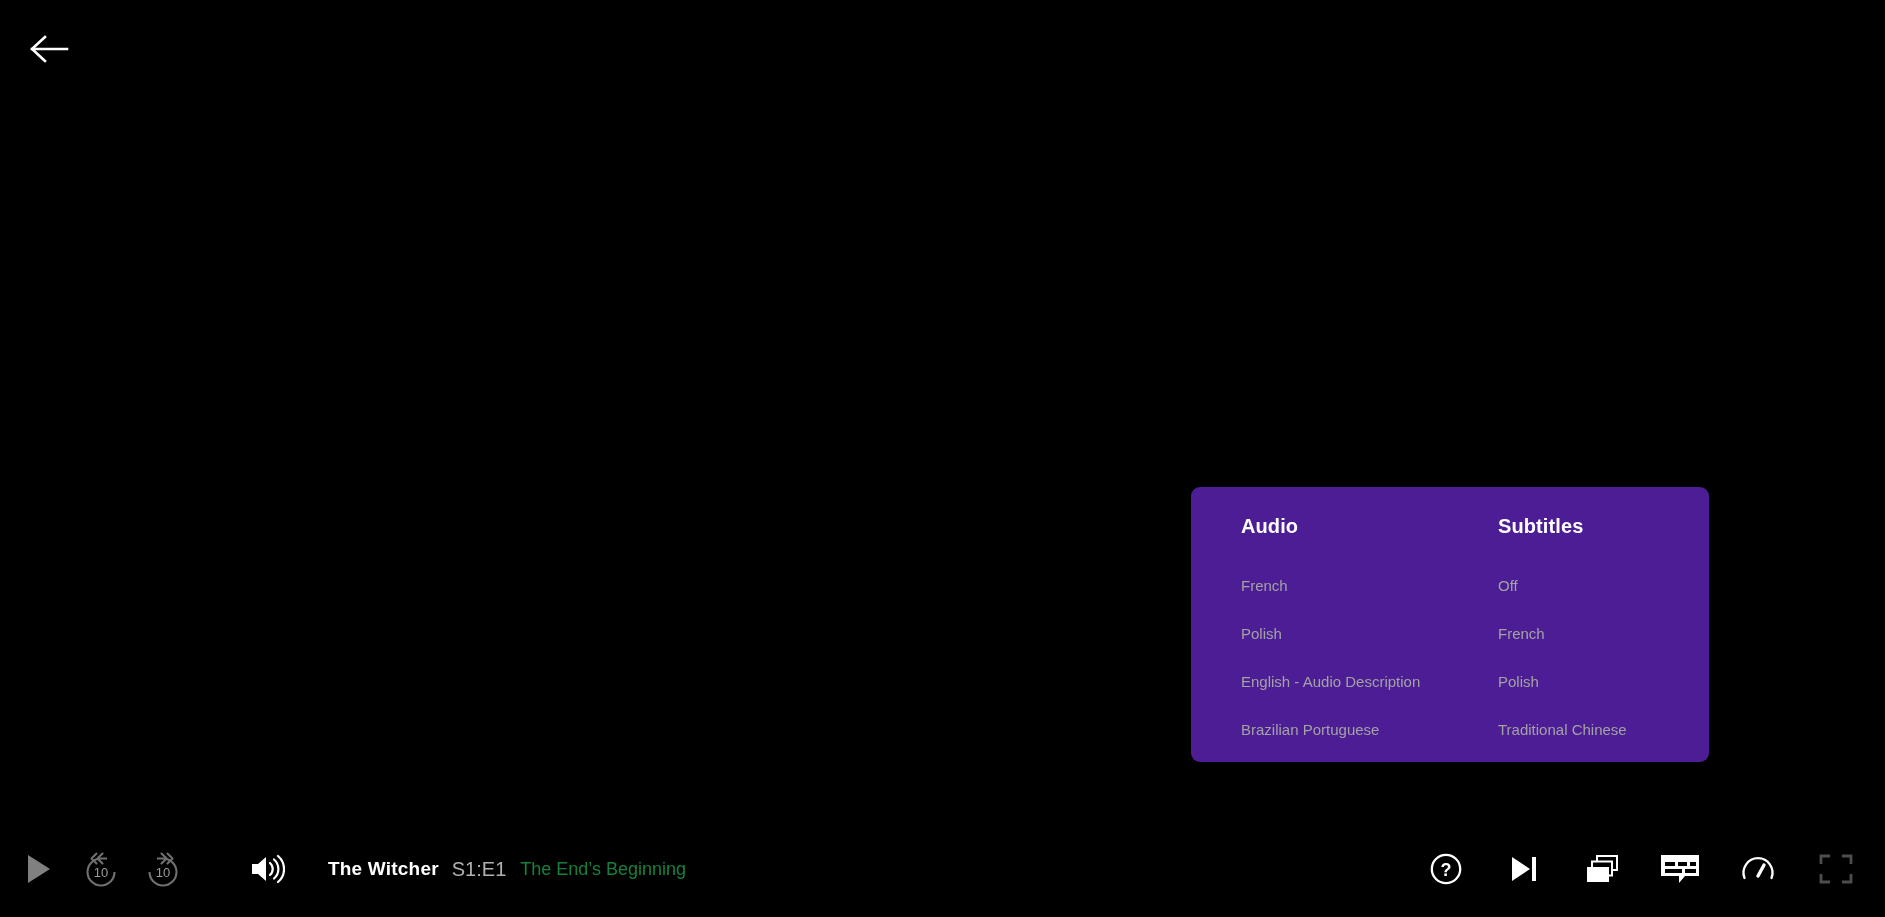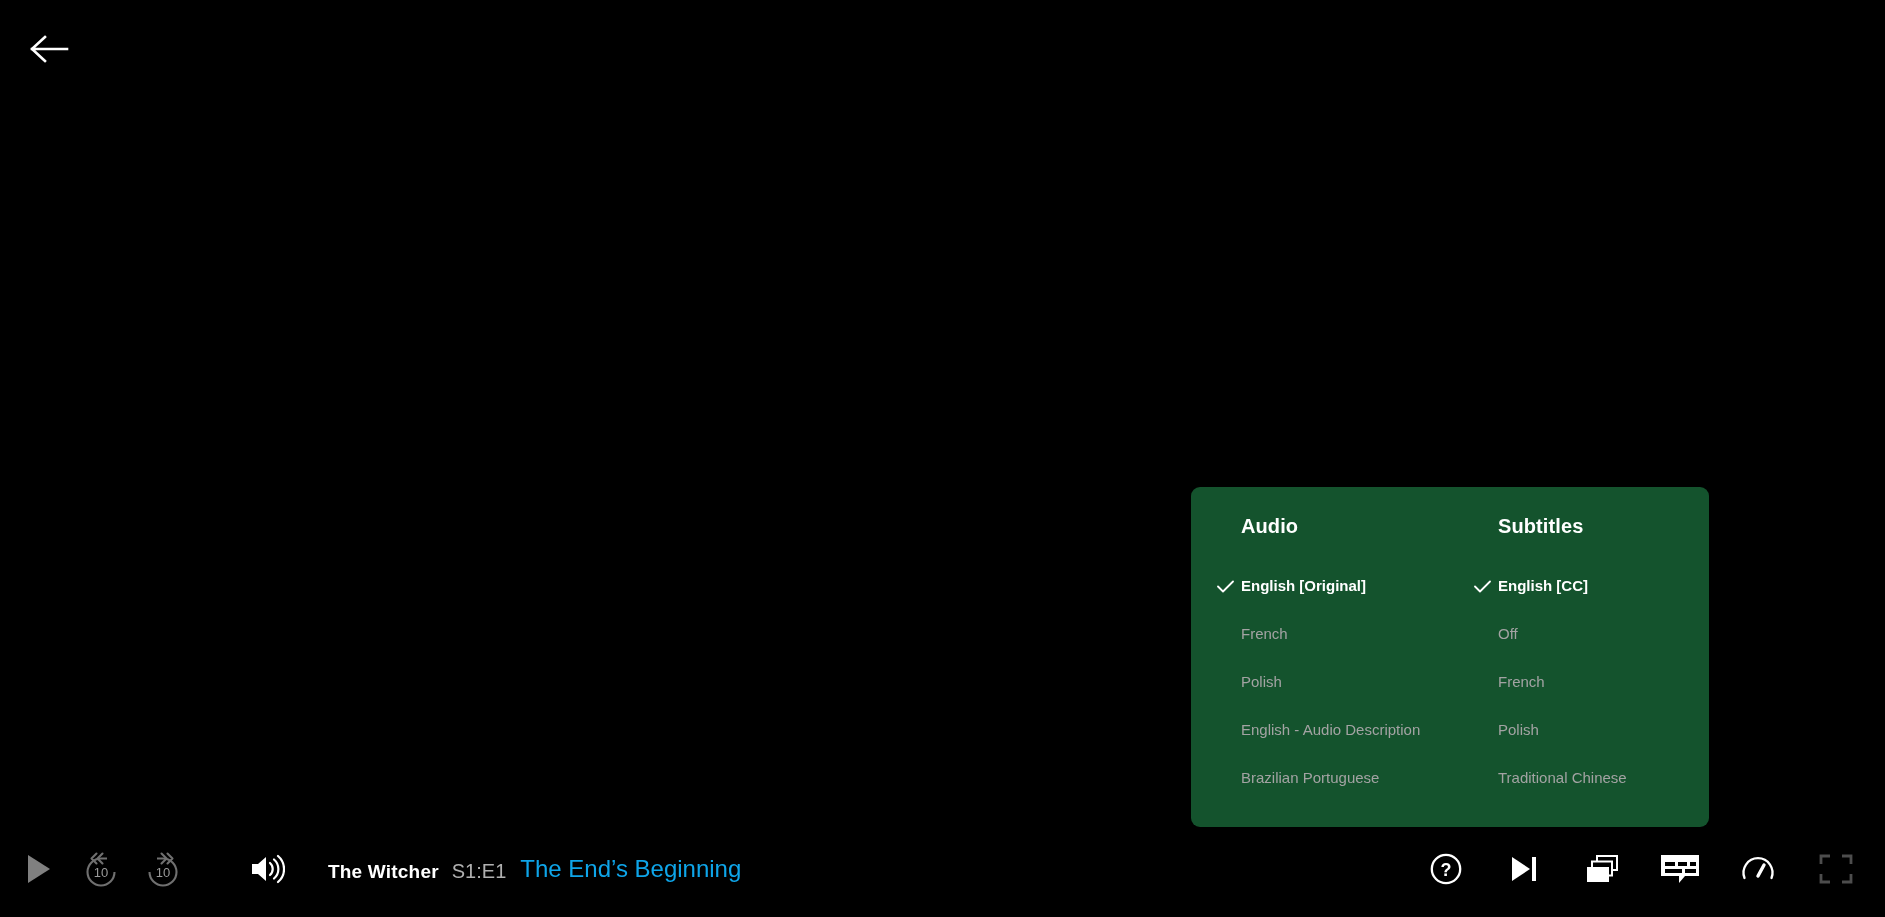--- a/index.html
+++ b/index.html
@@ -31,22 +31,22 @@
     cursor: pointer;
   }
   .back-btn svg { display:block; }
 
   
   .settings-panel {
     position: absolute;
     left: 1191px;
     top: 487px;
     width: 518px;
-    height: 340px;
-    background: #14532d;
+    height: 275px;
+    background: #4c1d95;
     border-radius: 9px;
     padding: 26px 4px 0 0;
   }
   .panel-cols {
     display: flex;
     width: 100%;
     height: 100%;
   }
   .panel-col {
     flex: 0 0 50%;
@@ -115,38 +115,38 @@
     display: flex;
     align-items: center;
     justify-content: center;
     cursor: pointer;
     flex: 0 0 auto;
   }
   .icon-btn svg { display:block; }
 
   .title-block {
     display: flex;
-    align-items: flex-end;
+    align-items: center;
     margin-left: 30px;
     white-space: nowrap;
   }
   .show-title {
     font-size: 19px;
     font-weight: bold;
     color: #ffffff;
     letter-spacing: 0.2px;
   }
   .ep-code {
     font-size: 20px;
     color: #b0b0b0;
     margin-left: 13px;
   }
   .ep-title {
-    font-size: 24px;
-    color: #0ea5e9;
+    font-size: 18px;
+    color: #15803d;
     margin-left: 14px;
   }
 
   .sp-help   { margin-right: 16px; }
   .sp-next   { margin-right: 16px; }
   .sp-eps    { margin-right: 16px; }
   .sp-subs   { margin-right: 16px; }
   .sp-speed  { margin-right: 16px; }
 </style>
 </head>
@@ -162,28 +162,20 @@
     </span>
   </div>
 
   <div class="settings-panel">
     <div class="panel-cols">
 
       <div class="panel-col">
         <div class="col-head">Audio</div>
         <ul class="opt-list">
 
-          <li class="opt selected">
-            <span class="check">
-              <svg width="17" height="13" viewBox="0 0 17 13">
-                <path d="M1 6.5 L6 11.5 L16 1.5" stroke="#ffffff" stroke-width="1.8" fill="none" stroke-linecap="round" stroke-linejoin="round"></path>
-              </svg>
-            </span>
-            <span>English [Original]</span>
-          </li>
 
           <li class="opt">
             
             <span>French</span>
           </li>
 
 
           <li class="opt">
             
             <span>Polish</span>
@@ -199,28 +191,20 @@
             <span>Brazilian Portuguese</span>
           </li>
 
         </ul>
       </div>
 
       <div class="panel-col">
         <div class="col-head">Subtitles</div>
         <ul class="opt-list">
 
-          <li class="opt selected">
-            <span class="check">
-              <svg width="17" height="13" viewBox="0 0 17 13">
-                  <path d="M1 6.5 L6 11.5 L16 1.5" stroke="#ffffff" stroke-width="1.8" fill="none" stroke-linecap="round" stroke-linejoin="round"></path>
-                </svg>
-            </span>
-            <span>English [CC]</span>
-          </li>
 
           <li class="opt">
             
             <span>Off</span>
           </li>
 
 
           <li class="opt">
             
             <span>French</span>

